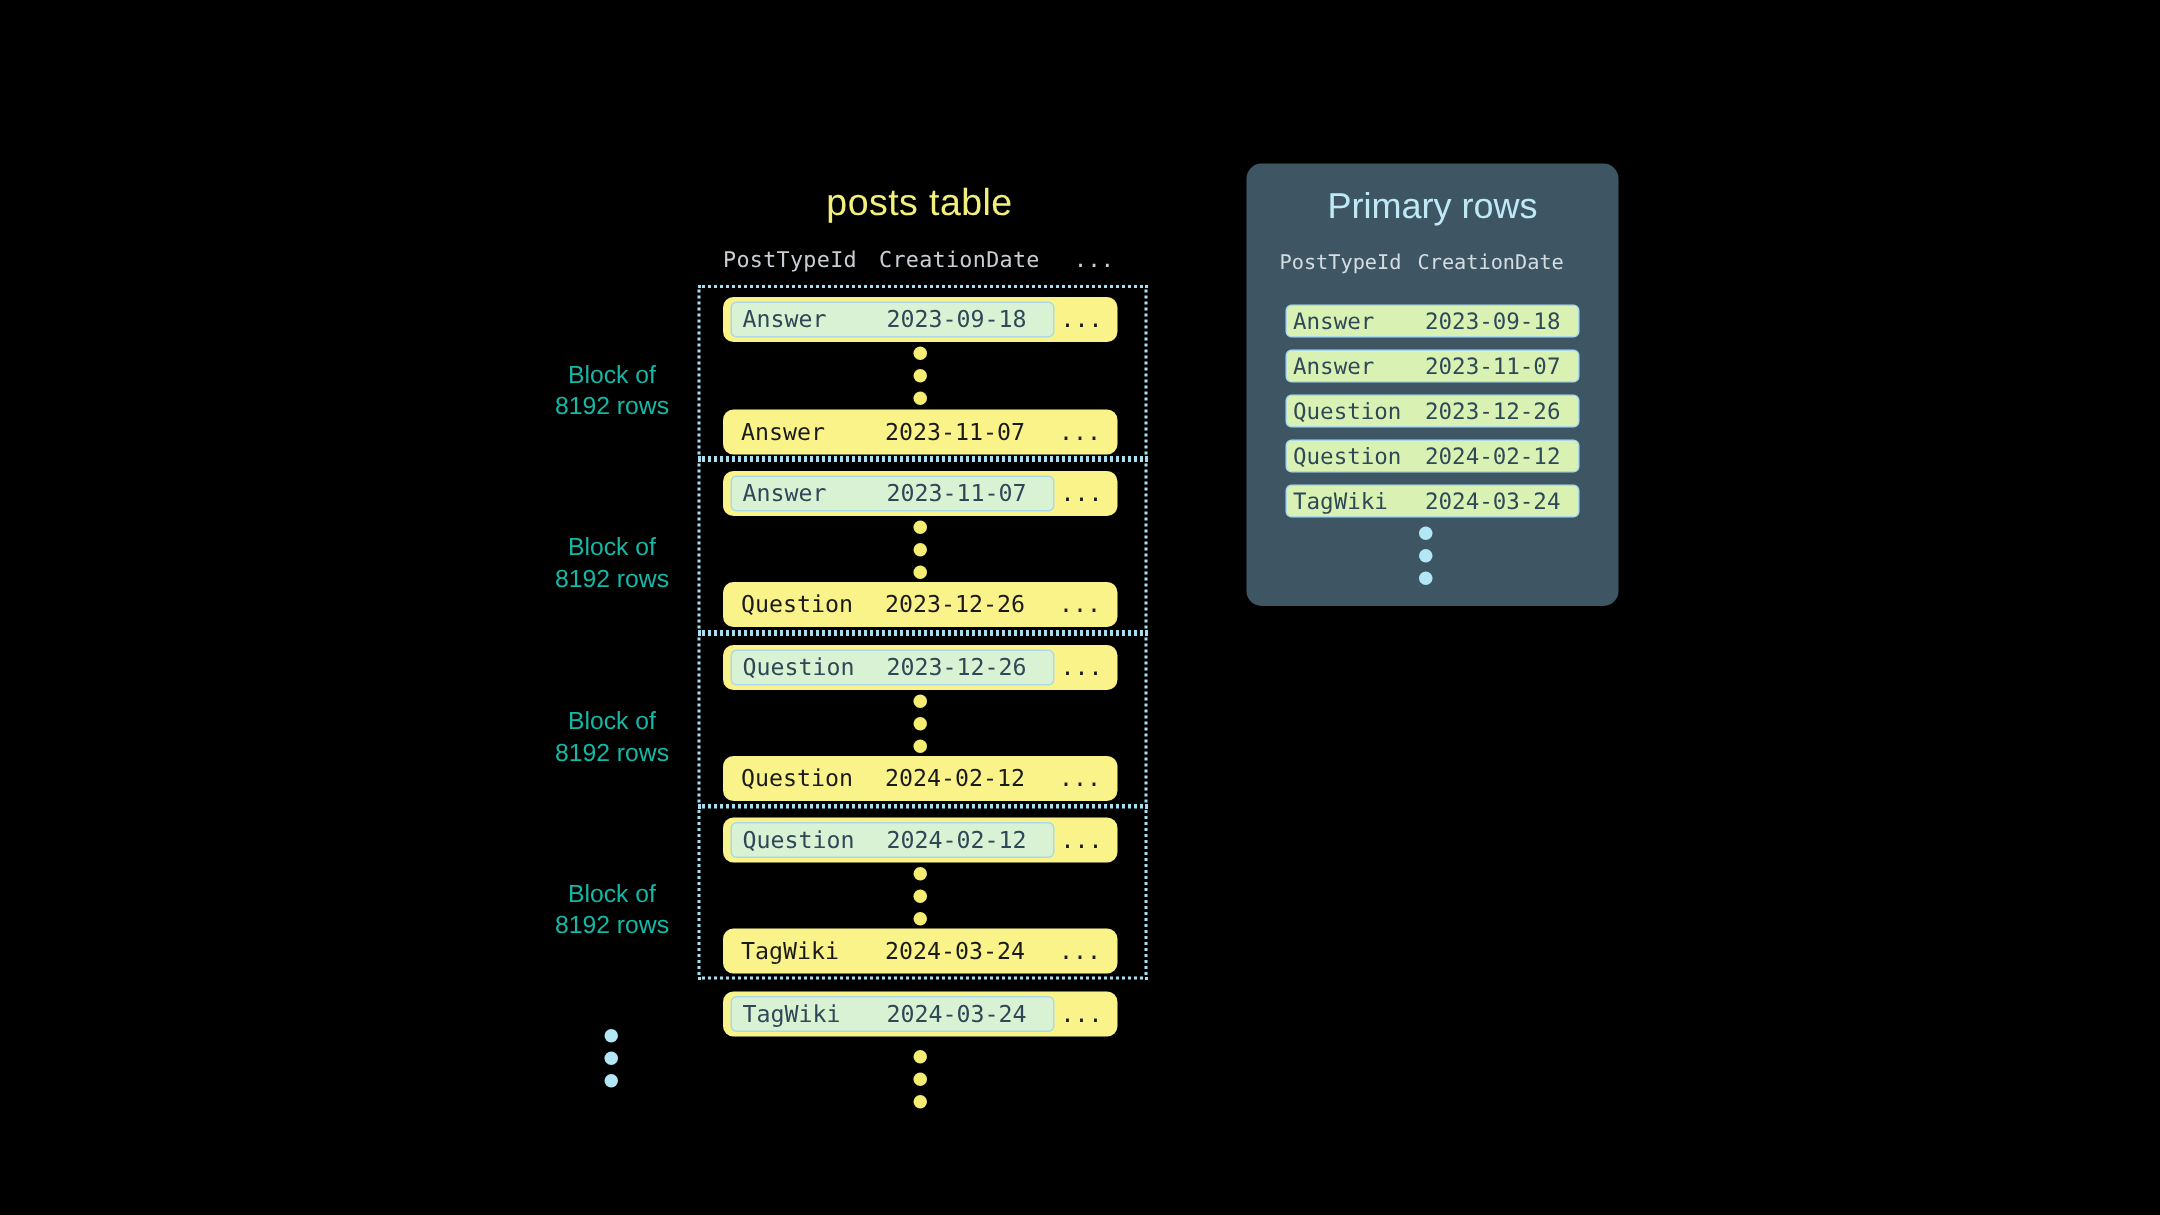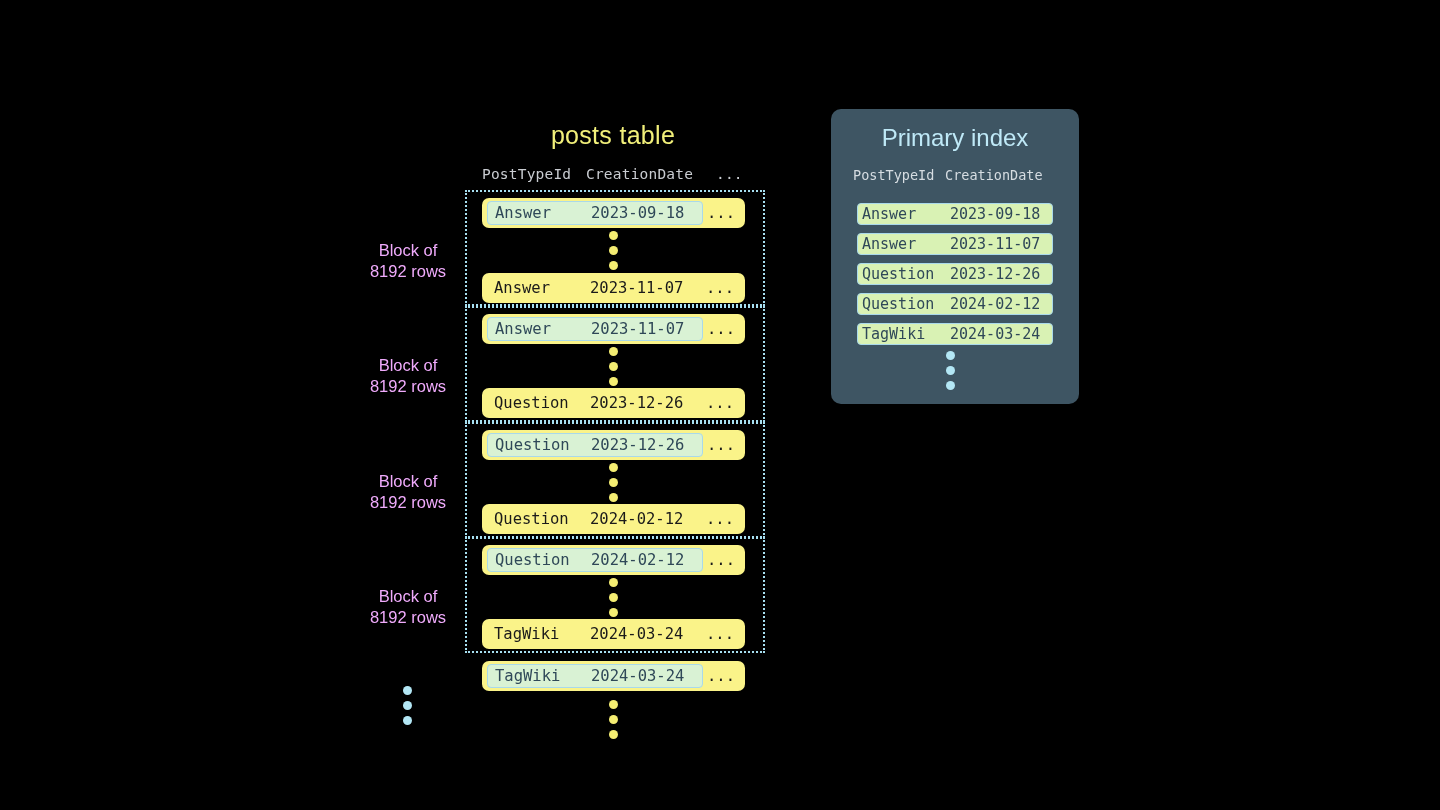--- a/index.html
+++ b/index.html
@@ -27,21 +27,21 @@
   .col-headers .ch-date  { width: 120px; }
   .col-headers .ch-more  { flex: 1; text-align: left; padding-left: 10px; }
 
   
   .block {
     position: absolute; left: 433px; width: 300px;
     border: 2px dotted #a7dff0;
   }
   .block-label {
     position: absolute; width: 130px; left: 311px;
-    text-align: center; color: #f0abfc; font-size: 16.5px; line-height: 21px;
+    text-align: center; color: #14b8a6; font-size: 16.5px; line-height: 21px;
   }
 
   
   .row {
     position: absolute; left: 450px; width: 263px; height: 30px;
     background: #faf389; border-radius: 7px;
     display: flex; align-items: center;
     font-family: "DejaVu Sans Mono", monospace;
     font-size: 15.5px; color: #1a1a1a;
   }
@@ -223,21 +223,21 @@
       <i></i>
       <i></i>
     </div>
   <div class="bdots" style="left:371px; top:686px">
       <i></i>
       <i></i>
       <i></i>
     </div>
 
   <div class="index-panel"></div>
-  <div class="index-title" style="position:absolute; left:799px; top:124px; width:248px;">Primary index</div>
+  <div class="index-title" style="position:absolute; left:799px; top:124px; width:248px;">Primary rows</div>
   <div class="index-headers" style="left:821px; top:167px;">
     <span class="ih-type">PostTypeId</span>
     <span class="ih-date">CreationDate</span>
   </div>
 
   <div class="index-row" style="top:203px">
     <span class="ic-type">Answer</span>
     <span class="ic-date">2023-09-18</span>
   </div>
   <div class="index-row" style="top:233px">

